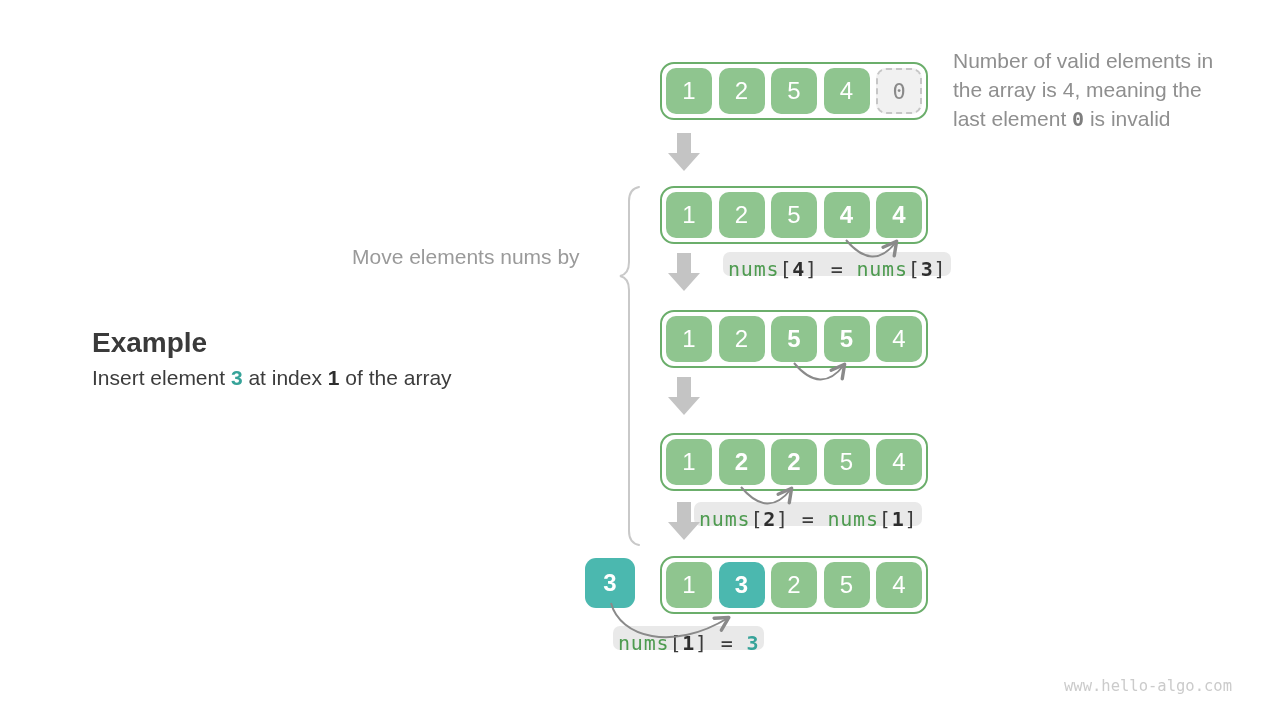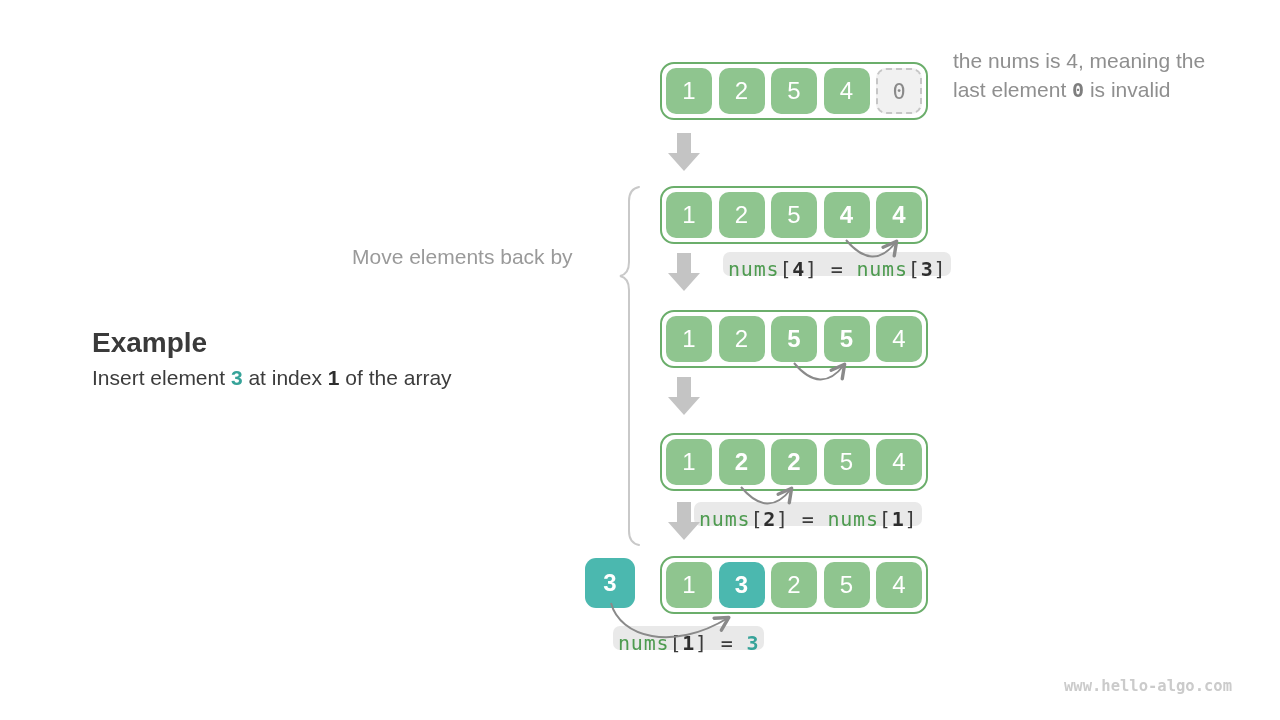--- a/index.html
+++ b/index.html
@@ -47,37 +47,38 @@
               font-size:20px;white-space:pre;letter-spacing:0.8px;z-index:2;}
   #label-2{left:723px;top:252px;}
   #label-3{left:706px;top:376px;}
   #label-4{left:694px;top:502px;}
   #label-5{left:613px;top:626px;}
 
   
   #overlay{position:absolute;left:0;top:0;z-index:3;pointer-events:none;}
 
   #watermark{position:absolute;left:1064px;top:677px;font-family:"DejaVu Sans Mono",monospace;
-             font-size:15.5px;color:#CBCBCB;font-weight:bold;}
+             font-size:15.5px;color:#CBCBCB;}
   .line{white-space:pre;}
 </style>
 </head>
 <body>
 
 <div id="canvas">
 
   <div id="example-title">Example</div>
   <div id="example-desc"><span>Insert element </span><span class="s-teal-b">3</span><span> at index </span><span class="s-bold">1</span><span> of the array</span></div>
 
   <div id="move-note" class="note">
-      <div class="line"><span>Move elements back by</span></div>
+      <div class="line"><span>Move elements nums by</span></div>
     </div>
 
   <div id="note-top" class="note">
-      <div class="line"><span>the nums is 4, meaning the</span></div>
+      <div class="line"><span>Number of valid elements in</span></div>
+      <div class="line"><span>the array is 4, meaning the</span></div>
       <div class="line"><span>last element </span><span class="s-mono">0</span><span> is invalid</span></div>
     </div>
 
   <div id="row-1" class="array-box">
       <div class="cell">1</div>
       <div class="cell">2</div>
       <div class="cell">5</div>
       <div class="cell">4</div>
       <div class="cell dashed">0</div>
     </div>

